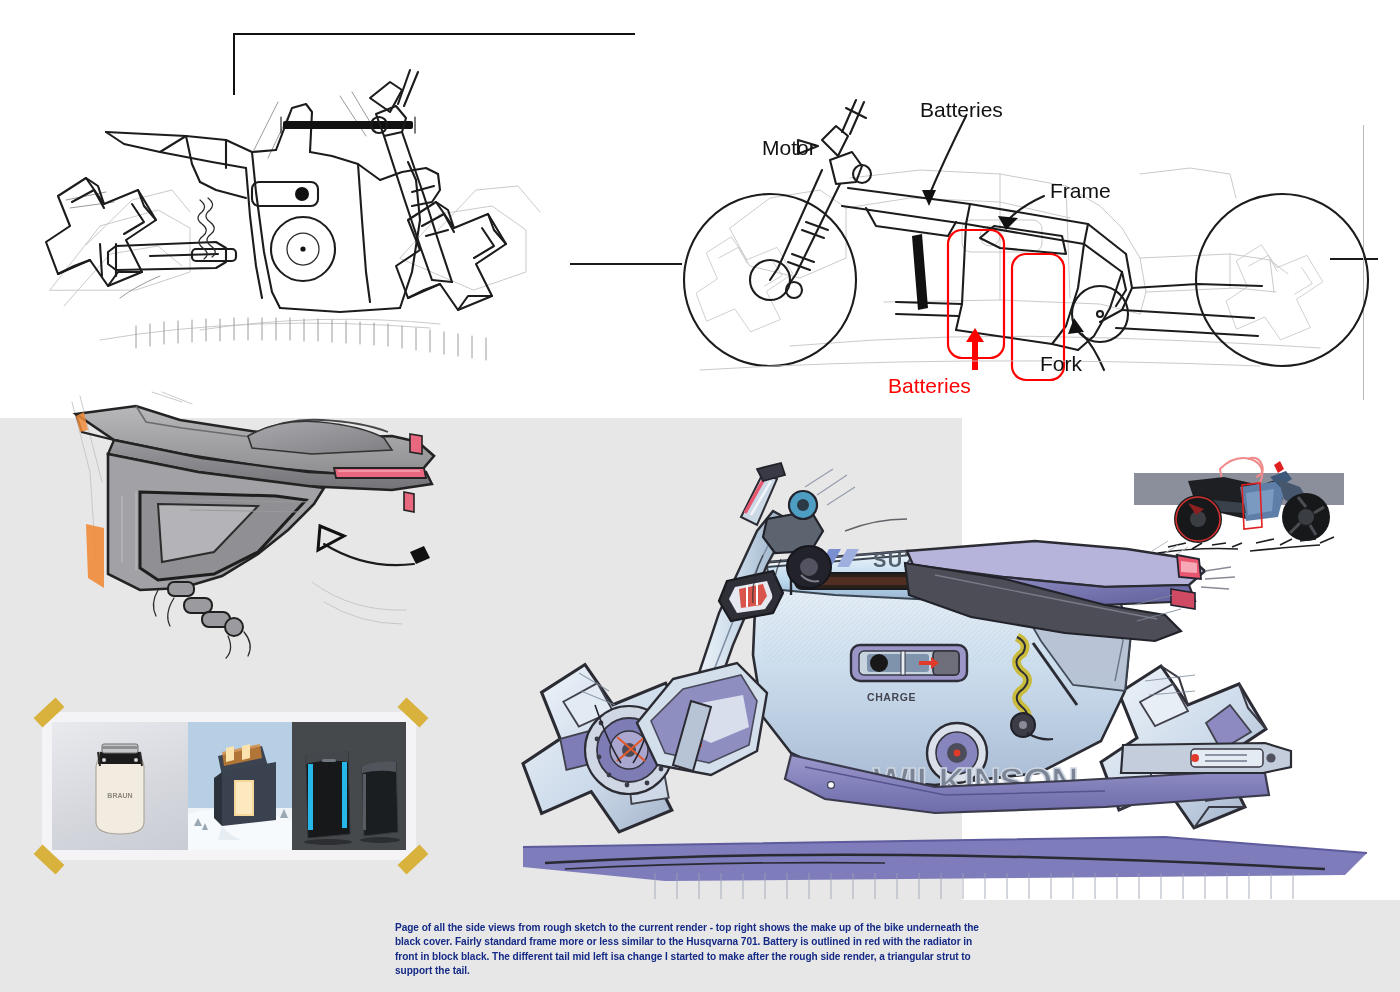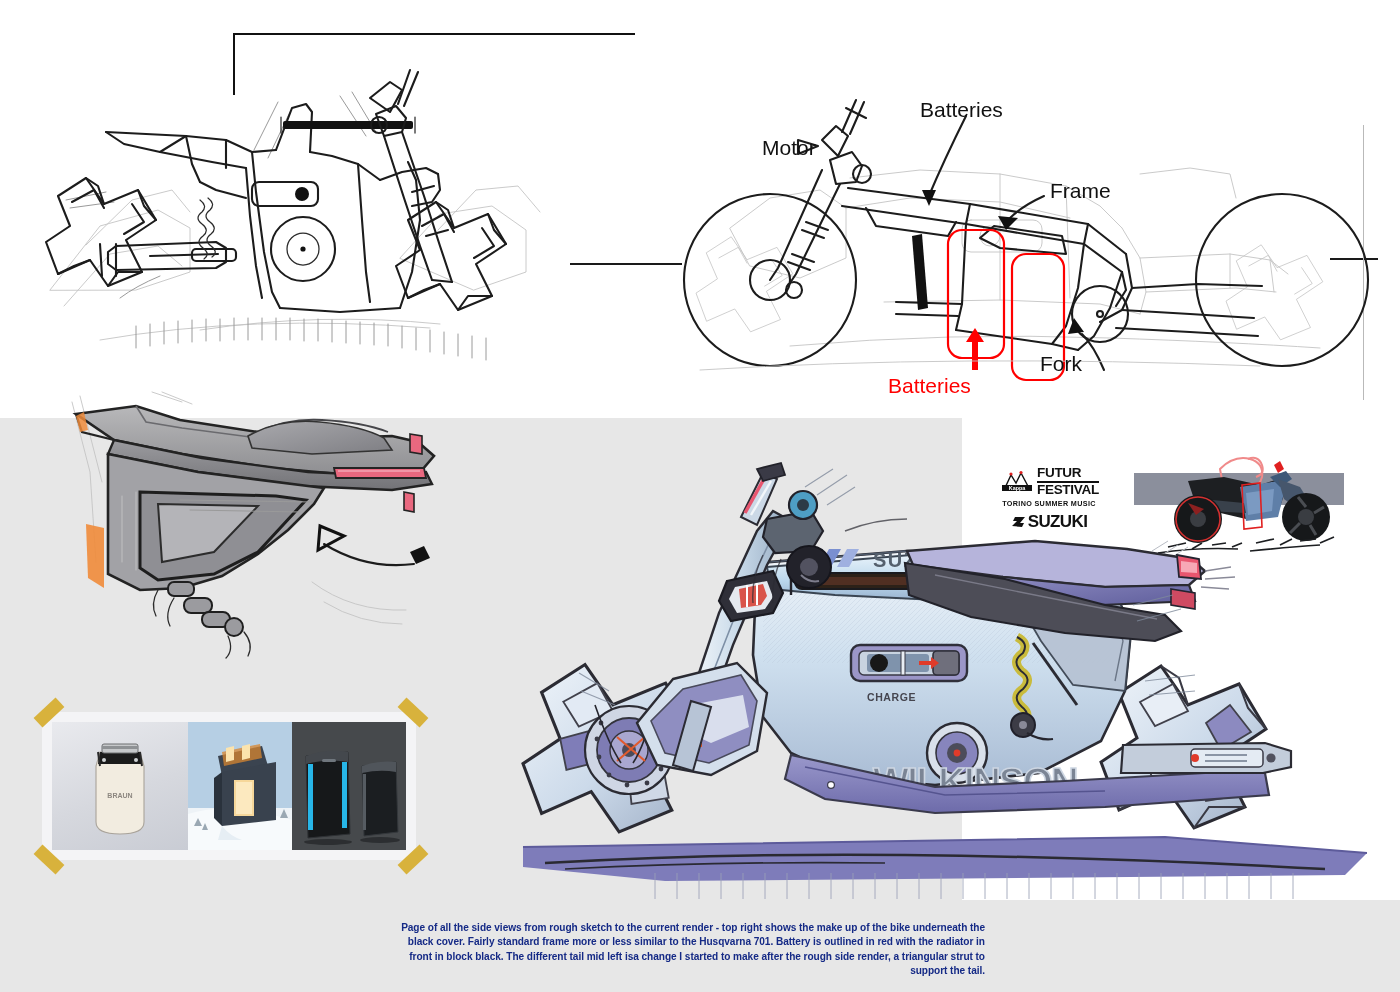--- a/index.html
+++ b/index.html
@@ -58,21 +58,21 @@
   .mc1{width:136px;background:linear-gradient(160deg,#e9eaee 0%,#d6d8de 55%,#c9ccd4 100%);}
   .mc2{width:104px;background:linear-gradient(180deg,#b9d2e6 0%,#cfe0ec 38%,#e9eef2 100%);}
   .mc3{width:114px;background:linear-gradient(150deg,#6f7276 0%,#4c4e52 45%,#343639 100%);}
   .tape{position:absolute;width:30px;height:13px;background:#d8b23c;}
   .tp1{left:34px;top:706px;transform:rotate(-43deg);}
   .tp2{left:398px;top:706px;transform:rotate(43deg);}
   .tp3{left:34px;top:853px;transform:rotate(43deg);}
   .tp4{left:398px;top:853px;transform:rotate(-43deg);}
 
   
-  .caption{position:absolute;left:395px;top:921px;width:590px;text-align:right;
+  .caption{position:absolute;left:395px;top:921px;width:590px;text-align:left;
            font-size:10.1px;line-height:1.42;font-weight:700;color:#152a86;
            letter-spacing:-0.05px;}
 
   
   .thumb{position:absolute;left:1128px;top:455px;width:222px;height:108px;}
 </style>
 </head>
 <body>
 
 <div class="page">
@@ -394,42 +394,20 @@
         <ellipse cx="36" cy="120" rx="24" ry="3" fill="#26282b" opacity="0.8"></ellipse>
         <ellipse cx="88" cy="118" rx="20" ry="3" fill="#26282b" opacity="0.8"></ellipse>
       </svg>
     </div>
   </div>
   <div class="tape tp1"></div>
   <div class="tape tp2"></div>
   <div class="tape tp3"></div>
   <div class="tape tp4"></div>
 
-  <div class="logos">
-    <div class="logo-row">
-      <svg class="kappa-mark" viewBox="0 0 32 22">
-        <path d="M3 20 L10 5 L15 13 L20 3 L29 20 Z" fill="#fff" stroke="#111" stroke-width="1.4"></path>
-        <circle cx="10" cy="4" r="1.6" fill="#e02020"></circle>
-        <circle cx="20" cy="2.5" r="1.6" fill="#e02020"></circle>
-        <rect x="1" y="15" width="30" height="6" fill="#111"></rect>
-        <text x="16" y="20" font-family="Liberation Sans, sans-serif" font-size="5.4" font-weight="700" fill="#fff" text-anchor="middle">Kappa</text>
-      </svg>
-      <div class="futur">
-        <div class="l1">FUTUR</div>
-        <div class="l2">FESTIVAL</div>
-      </div>
-    </div>
-    <div class="torino">TORINO SUMMER MUSIC</div>
-    <div class="suz-row">
-      <svg class="suz-s" viewBox="0 0 15 14">
-        <path d="M1 11 L6 6 L2 6 L4 2 L14 2 L9 8 L13 8 L11 12 Z" fill="#111"></path>
-      </svg>
-      <div class="suz-txt">SUZUKI</div>
-    </div>
-  </div>
 
   <svg class="thumb" viewBox="0 0 222 108">
     <rect x="6" y="18" width="210" height="32" fill="#8b8f9c"></rect>
 
     <path d="M92 14 q14 -14 30 -10 q14 4 12 18 q-2 10 -14 12 L96 36 Z" fill="none" stroke="#f08a8a" stroke-width="2"></path>
     <path d="M120 4 q10 -4 14 6 q3 9 -6 12" fill="none" stroke="#f08a8a" stroke-width="2"></path>
 
     <path d="M60 26 L96 22 L132 30 L150 24 L158 34 L150 58 L118 64 L84 56 L66 44 Z" fill="#1d1f22"></path>
     <path d="M112 32 L150 26 L156 38 L150 62 L118 66 Z" fill="#5f7fa8"></path>
     <path d="M118 38 L146 34 L144 56 L120 60 Z" fill="#7b9ac2"></path>

